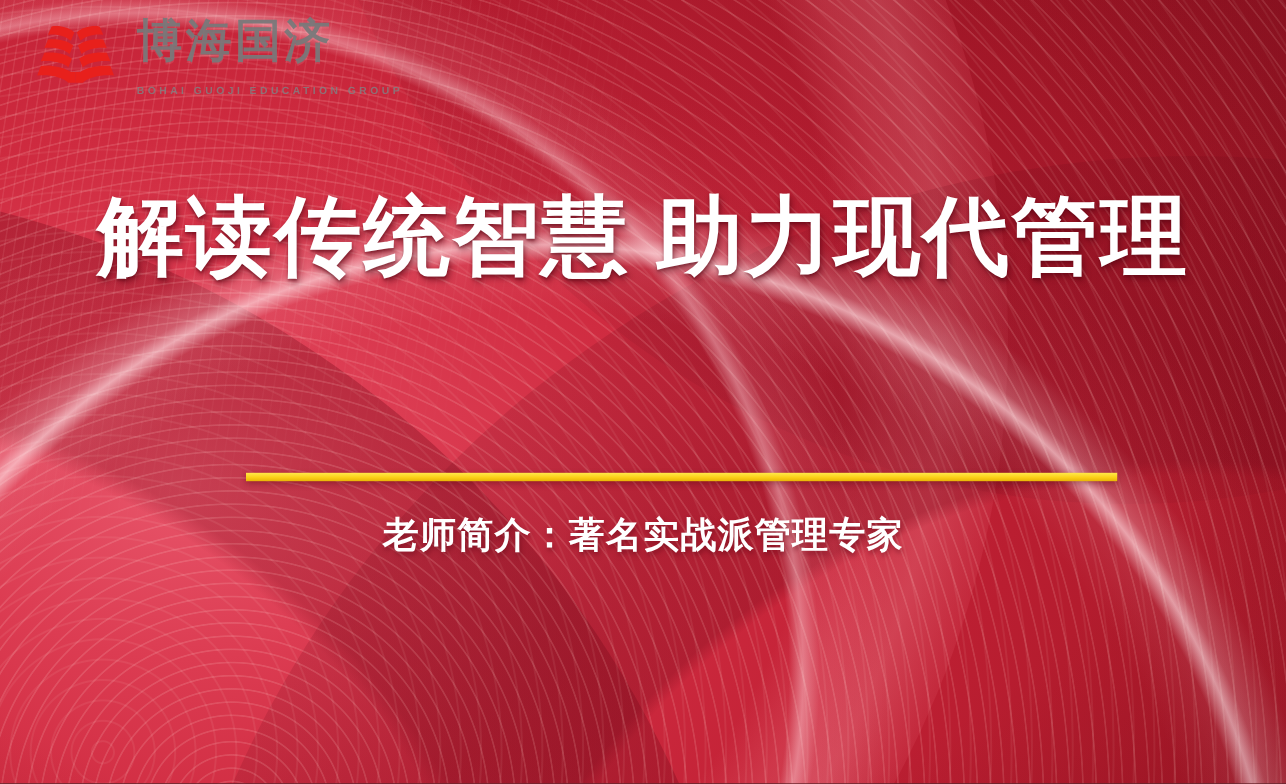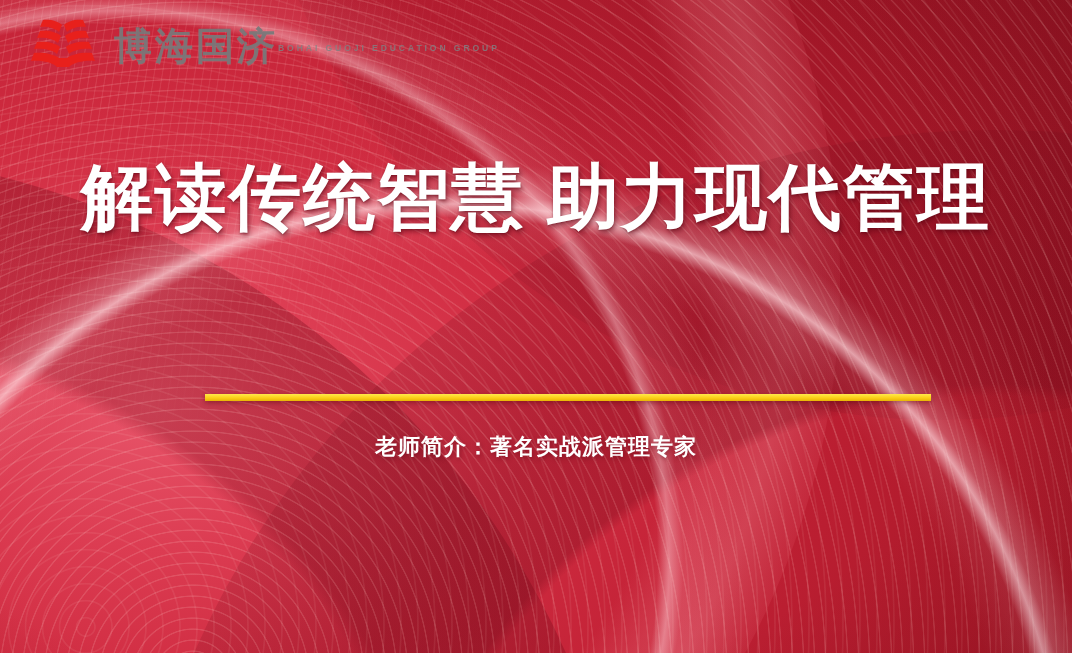--- a/index.html
+++ b/index.html
@@ -128,21 +128,21 @@
   .logo {
     position: absolute;
     left: 28px;
     top: 16px;
     display: flex;
     align-items: center;
     gap: 12px;
     z-index: 6;
   }
   .logo-mark { width: 74px; height: 60px; display: block; }
-  .logo-text { display: flex; flex-direction: row; line-height: 1; }
+  .logo-text { display: flex; flex-direction: column; line-height: 1; }
   .logo-cn {
     font-size: 38px;
     font-weight: 700;
     letter-spacing: 3px;
     color: rgba(118,120,122,0.92);
     text-shadow: 0 1px 0 rgba(255,255,255,0.10);
   }
   .logo-en {
     margin-top: 17px;
     font-size: 8.6px;
@@ -200,21 +200,21 @@
     box-shadow: 0 2px 5px rgba(90,8,18,0.45);
   }
 
   .bio {
     position: absolute;
     left: 0; right: 0;
     top: 430px;
     z-index: 6;
     text-align: center;
     color: #ffffff;
-    font-size: 22px;
+    font-size: 30px;
     font-weight: 600;
     line-height: 34px;
     letter-spacing: 1px;
     text-shadow: 1px 2px 4px rgba(92,6,20,0.5);
   }
   .bio-line { white-space: nowrap; }
   .bio-indent { display: inline-block; width: 118px; }
 </style>
 </head>
 <body>

